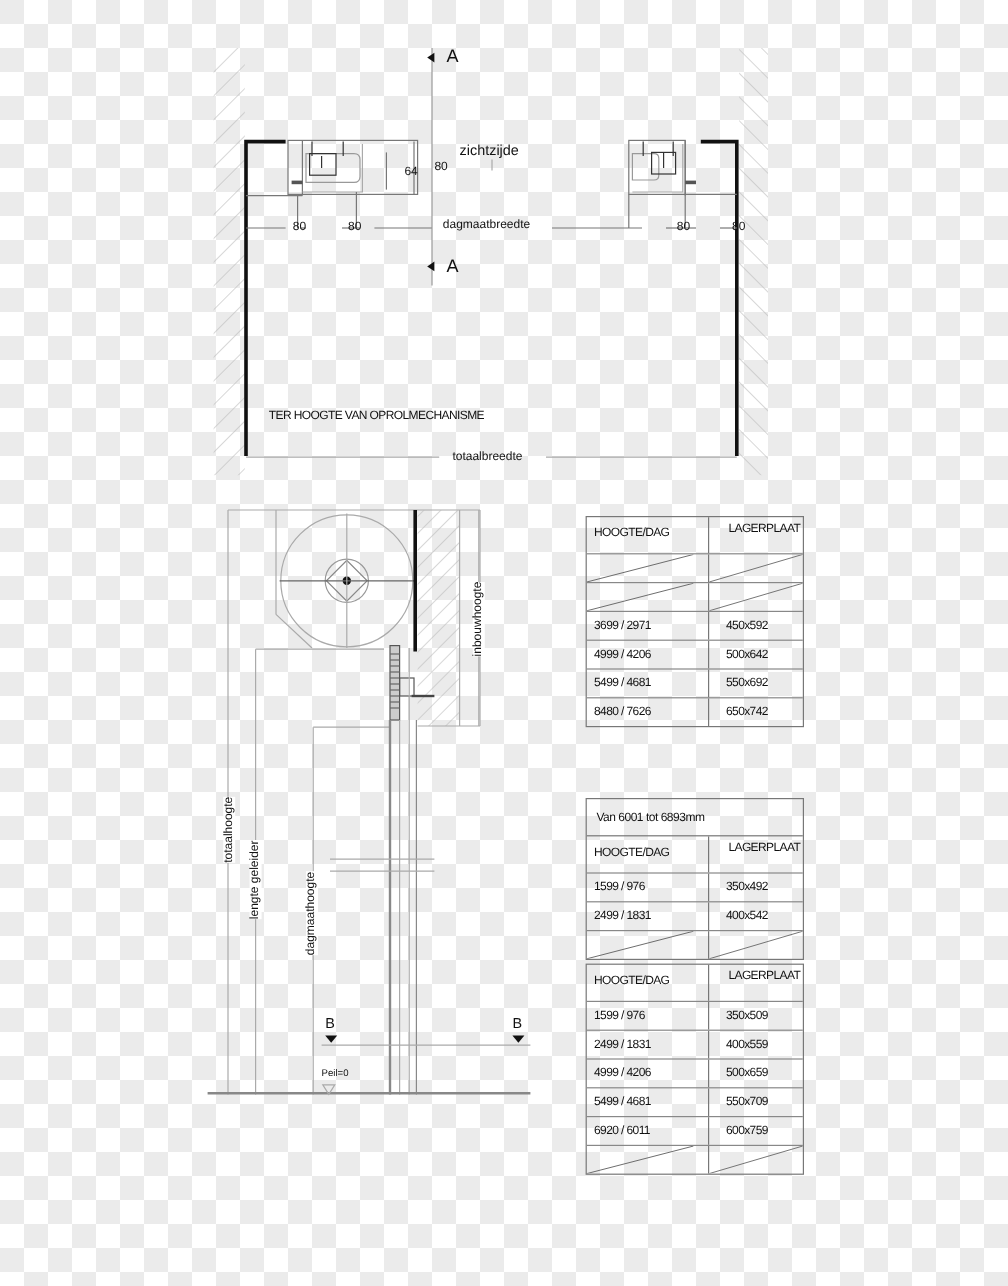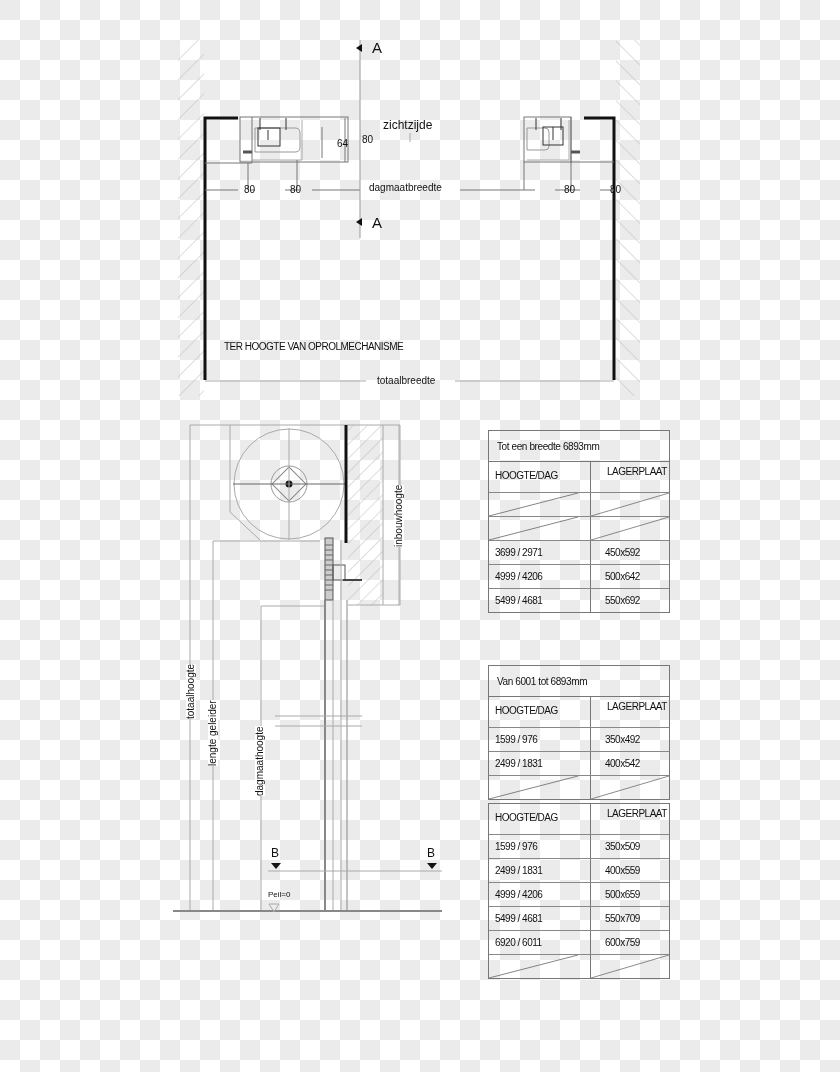--- a/index.html
+++ b/index.html
@@ -182,21 +182,20 @@
 
 <span class="lbl sm vert" style="left:186px;top:719px;background:#fff;">totaalhoogte</span>
 <span class="lbl sm vert" style="left:208px;top:766px;background:#fff;">lengte geleider</span>
 <span class="lbl sm vert" style="left:255px;top:796px;background:#fff;">dagmaathoogte</span>
 <span class="lbl sm vert" style="left:394px;top:547px;background:#fff;">inbouwhoogte</span>
 <span class="lbl md" style="left:271px;top:847px;">B</span>
 <span class="lbl md" style="left:427px;top:847px;">B</span>
 <span class="lbl" style="left:268px;top:891px;font-size:8px;">Peil=0</span>
 
 <div class="tbl" style="top:430px;">
-  <div class="caption-row">Tot een breedte 6893mm</div>
   <div class="row head">
     <div class="cell">HOOGTE/DAG</div>
     <div class="cell">LAGERPLAAT</div>
   </div>
   <div class="row">
     <div class="cell empty">
         <svg viewBox="0 0 89 23" preserveAspectRatio="none">
           <line x1="0" y1="23" x2="89" y2="0" stroke="#666" stroke-width="0.8"></line>
         </svg>
       </div>
@@ -222,20 +221,24 @@
     <div class="cell">3699 / 2971</div>
     <div class="cell">450x592</div>
   </div>
   <div class="row">
     <div class="cell">4999 / 4206</div>
     <div class="cell">500x642</div>
   </div>
   <div class="row">
     <div class="cell">5499 / 4681</div>
     <div class="cell">550x692</div>
+  </div>
+  <div class="row">
+    <div class="cell">8480 / 7626</div>
+    <div class="cell">650x742</div>
   </div>
 </div>
 
 <div class="tbl" style="top:665px;">
   <div class="caption-row">Van 6001 tot 6893mm</div>
   <div class="row head">
     <div class="cell">HOOGTE/DAG</div>
     <div class="cell">LAGERPLAAT</div>
   </div>
   <div class="row">

